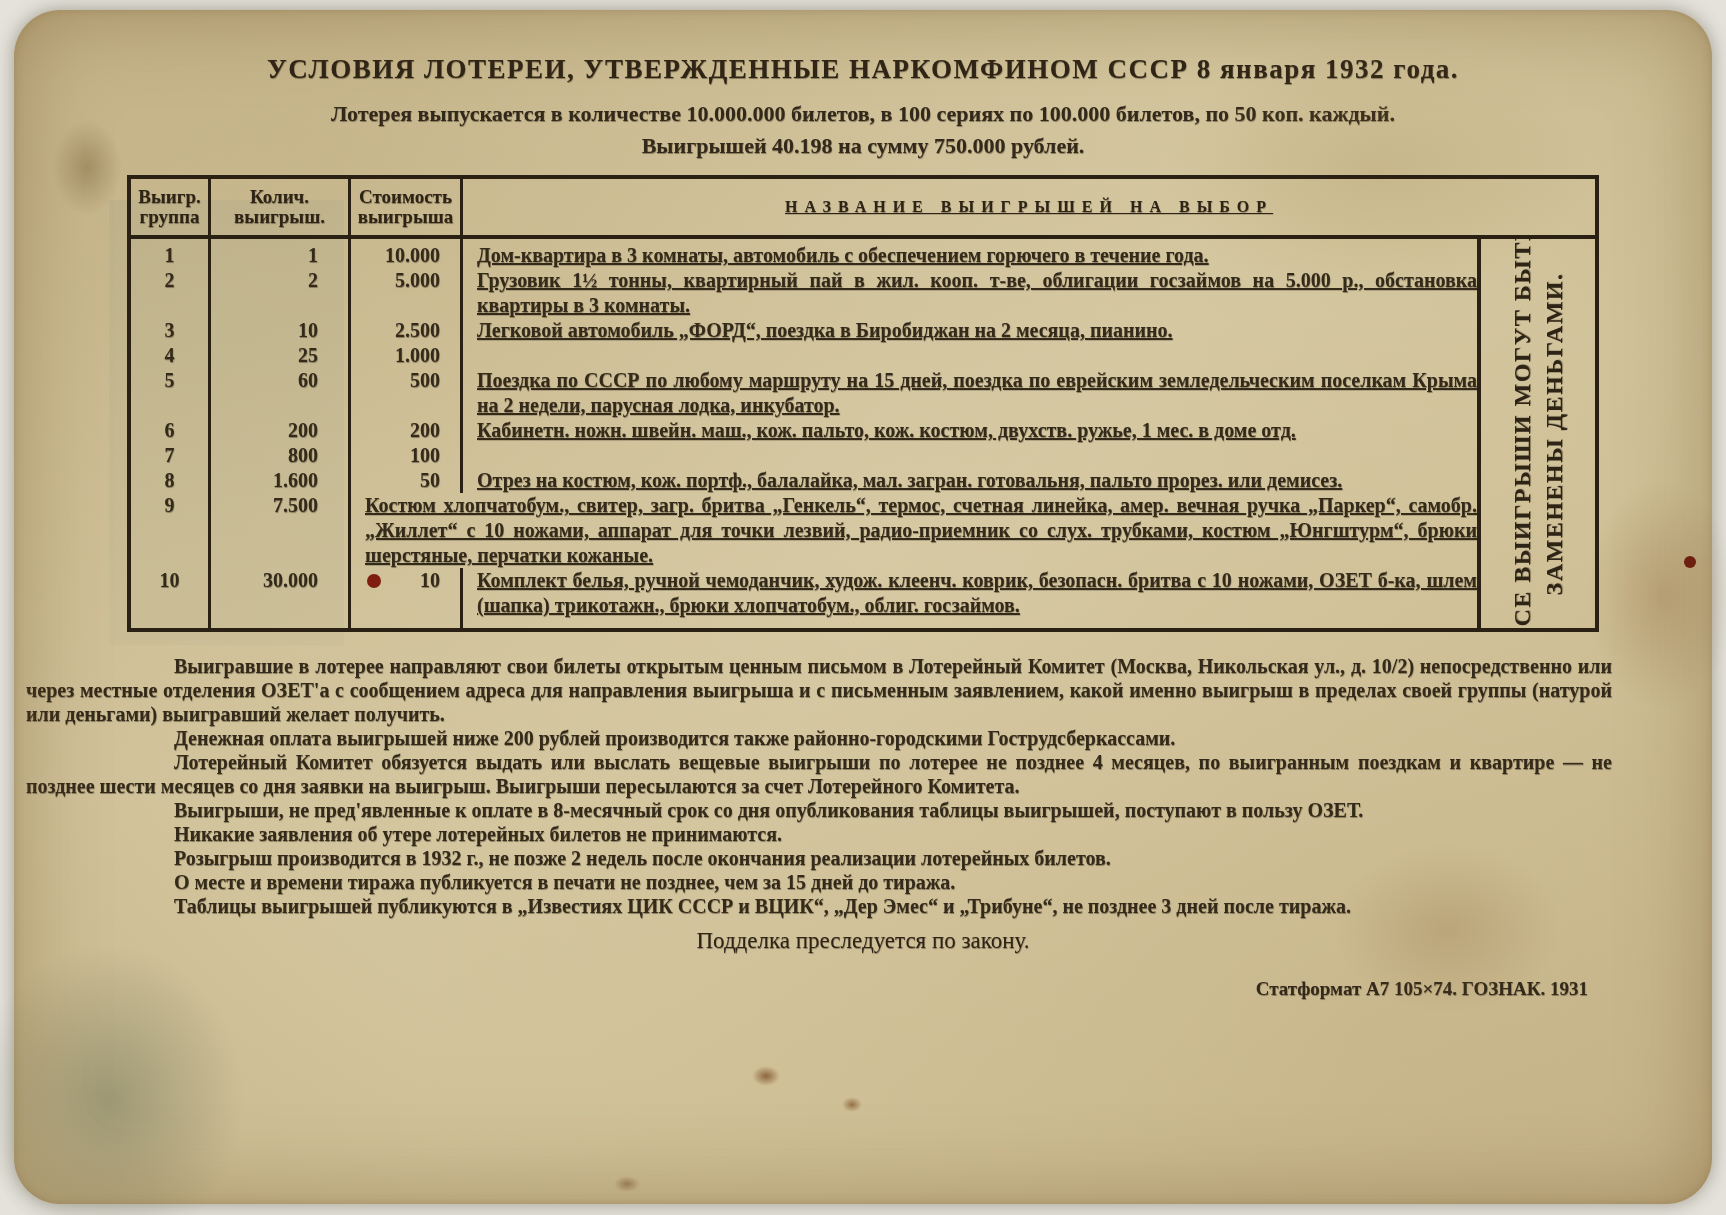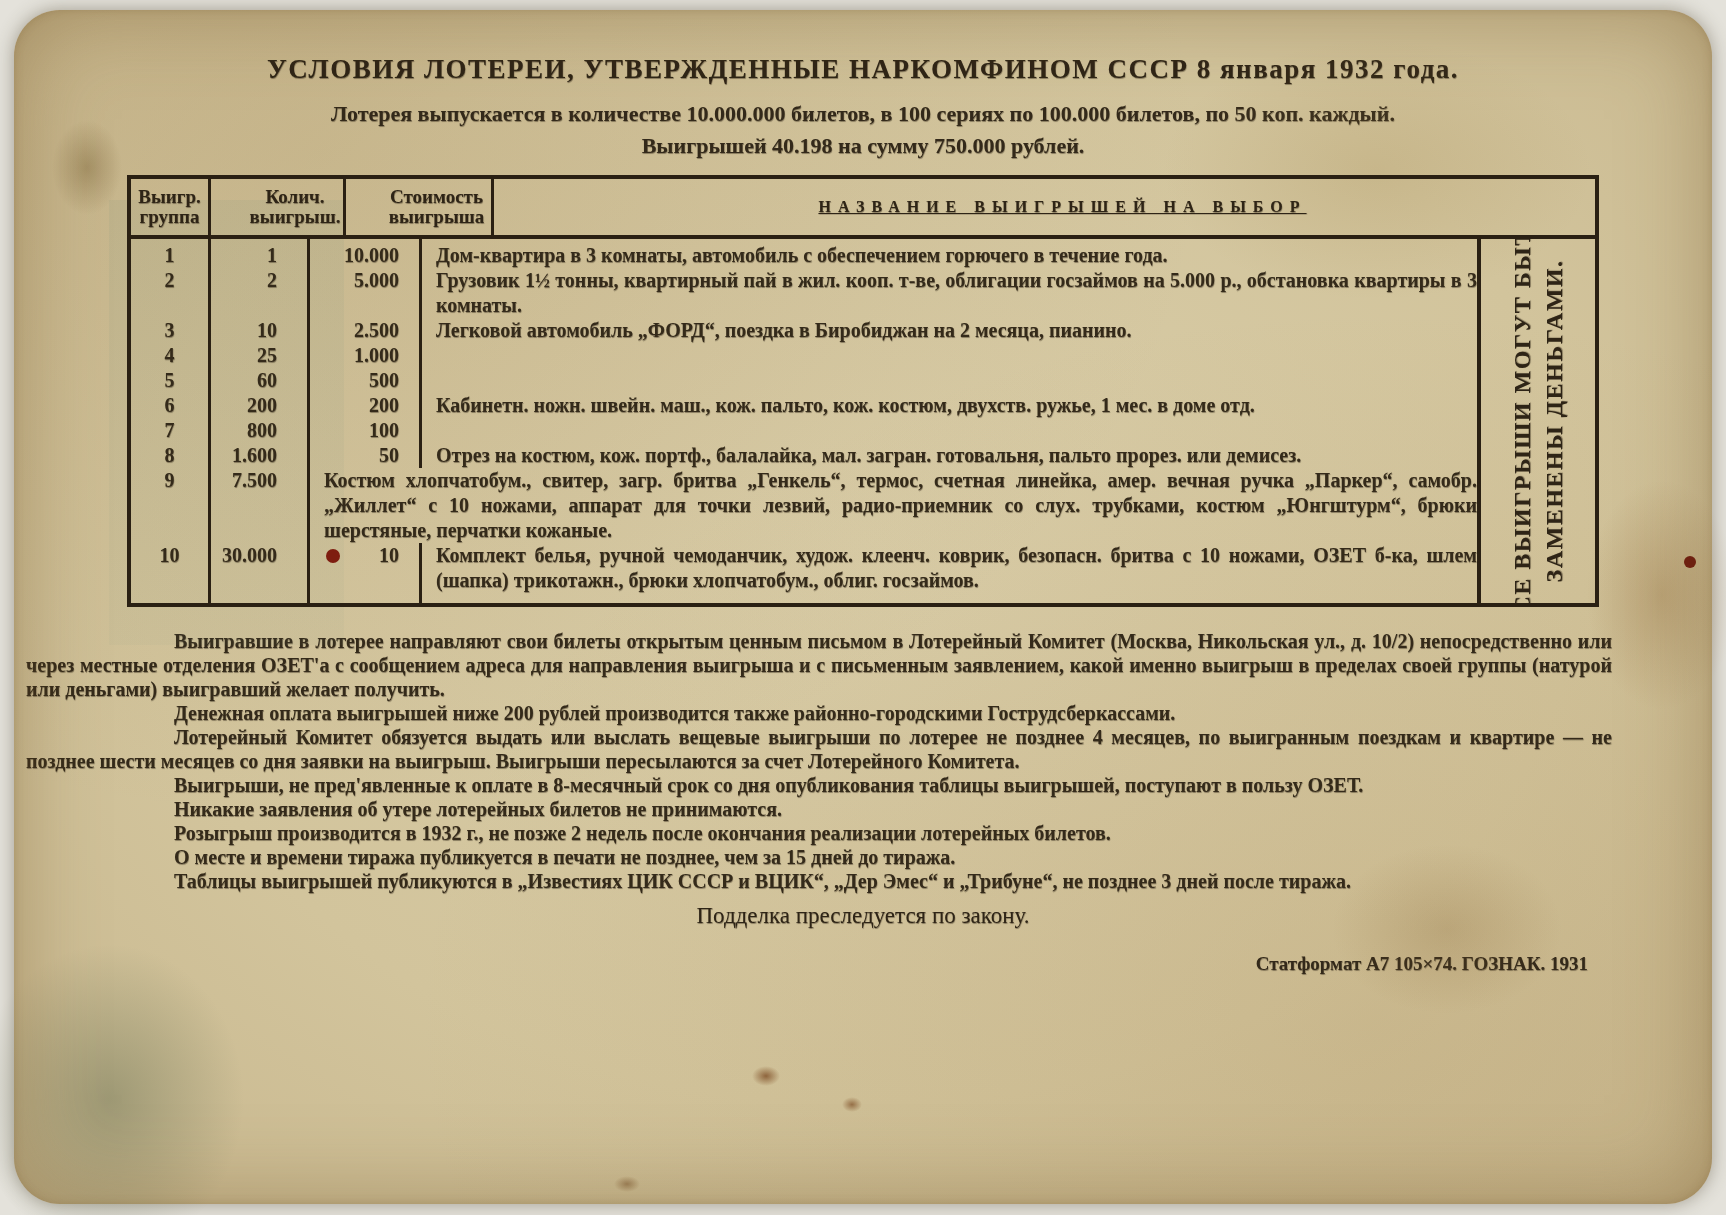--- a/index.html
+++ b/index.html
@@ -41,43 +41,43 @@
     letter-spacing:1.5px;color:#2e2416;
   }
   .sub{ text-align:center;font-weight:bold;font-size:22px;color:#33291a; }
   .sub1{ margin-top:16px; }
   .sub2{ margin-top:6px; }
 
   .table{
     position:relative;margin:16px 0 0 113px;width:1472px;
     border:4px solid #2a2013;box-sizing:border-box;
   }
-  .thead{ display:flex;border-bottom:4px solid #2a2013;height:56px;gap:36px; }
+  .thead{ display:flex;border-bottom:4px solid #2a2013;height:56px; }
   .th{
     display:flex;align-items:center;justify-content:center;text-align:center;
     font-weight:bold;font-size:19px;line-height:1.05;color:#2e2416;
   }
   .w1{width:80px;border-right:3px solid #2a2013;box-sizing:border-box;}
-  .w2{width:99px;border-right:3px solid #2a2013;box-sizing:border-box;}
+  .w2{width:140px;border-right:3px solid #2a2013;box-sizing:border-box;}
   .w3{width:112px;border-right:3px solid #2a2013;box-sizing:border-box;}
   .w4{flex:1;}
   .th.w4{ font-size:16px;letter-spacing:7px;text-decoration:underline; }
 
   .tbody{ display:flex; }
   .rows{ flex:1;display:flex;flex-direction:column; }
   .trow{ display:flex; }
   .trow:first-child .cell{ padding-top:4px; }
   .trow:last-child .cell{ padding-bottom:10px; }
   .cell{
     font-weight:bold;font-size:20px;line-height:25px;color:#342a1a;box-sizing:border-box;
   }
   .cell.w1{ text-align:center; }
   .cell.w2{ text-align:right;padding-right:30px; }
   .cell.w3{ text-align:right;padding-right:20px;position:relative; }
-  .cell.w4{ padding-left:14px;text-align:justify; }
+  .cell.w4{ padding-left:14px;text-align:justify;text-decoration:underline; }
   .reddot{
     position:absolute;left:16px;top:6px;width:14px;height:14px;border-radius:50%;
     background:#7e1d10;
   }
   .side{
     width:118px;border-left:4px solid #2a2013;position:relative;overflow:hidden;box-sizing:border-box;
   }
   .side-inner{
     position:absolute;top:50%;left:50%;width:440px;height:112px;
     transform:translate(-50%,-50%) rotate(-90deg);
@@ -146,20 +146,21 @@
         </div>
         <div class="trow">
           <div class="cell w1 ink">4</div>
           <div class="cell w2 ink">25</div>
           <div class="cell w3 ink">1.000</div>
         </div>
         <div class="trow">
           <div class="cell w1 ink">5</div>
           <div class="cell w2 ink">60</div>
           <div class="cell w3 ink">500</div>
+          <div class="cell w4 ink">Поездка по СССР по любому маршруту на 15 дней, поездка по еврейским земледельческим поселкам Крыма на 2 недели, парусная лодка, инкубатор.</div>
         </div>
         <div class="trow">
           <div class="cell w1 ink">6</div>
           <div class="cell w2 ink">200</div>
           <div class="cell w3 ink">200</div>
           <div class="cell w4 ink">Кабинетн. ножн. швейн. маш., кож. пальто, кож. костюм, двухств. ружье, 1 мес. в доме отд.</div>
         </div>
         <div class="trow">
           <div class="cell w1 ink">7</div>
           <div class="cell w2 ink">800</div>

